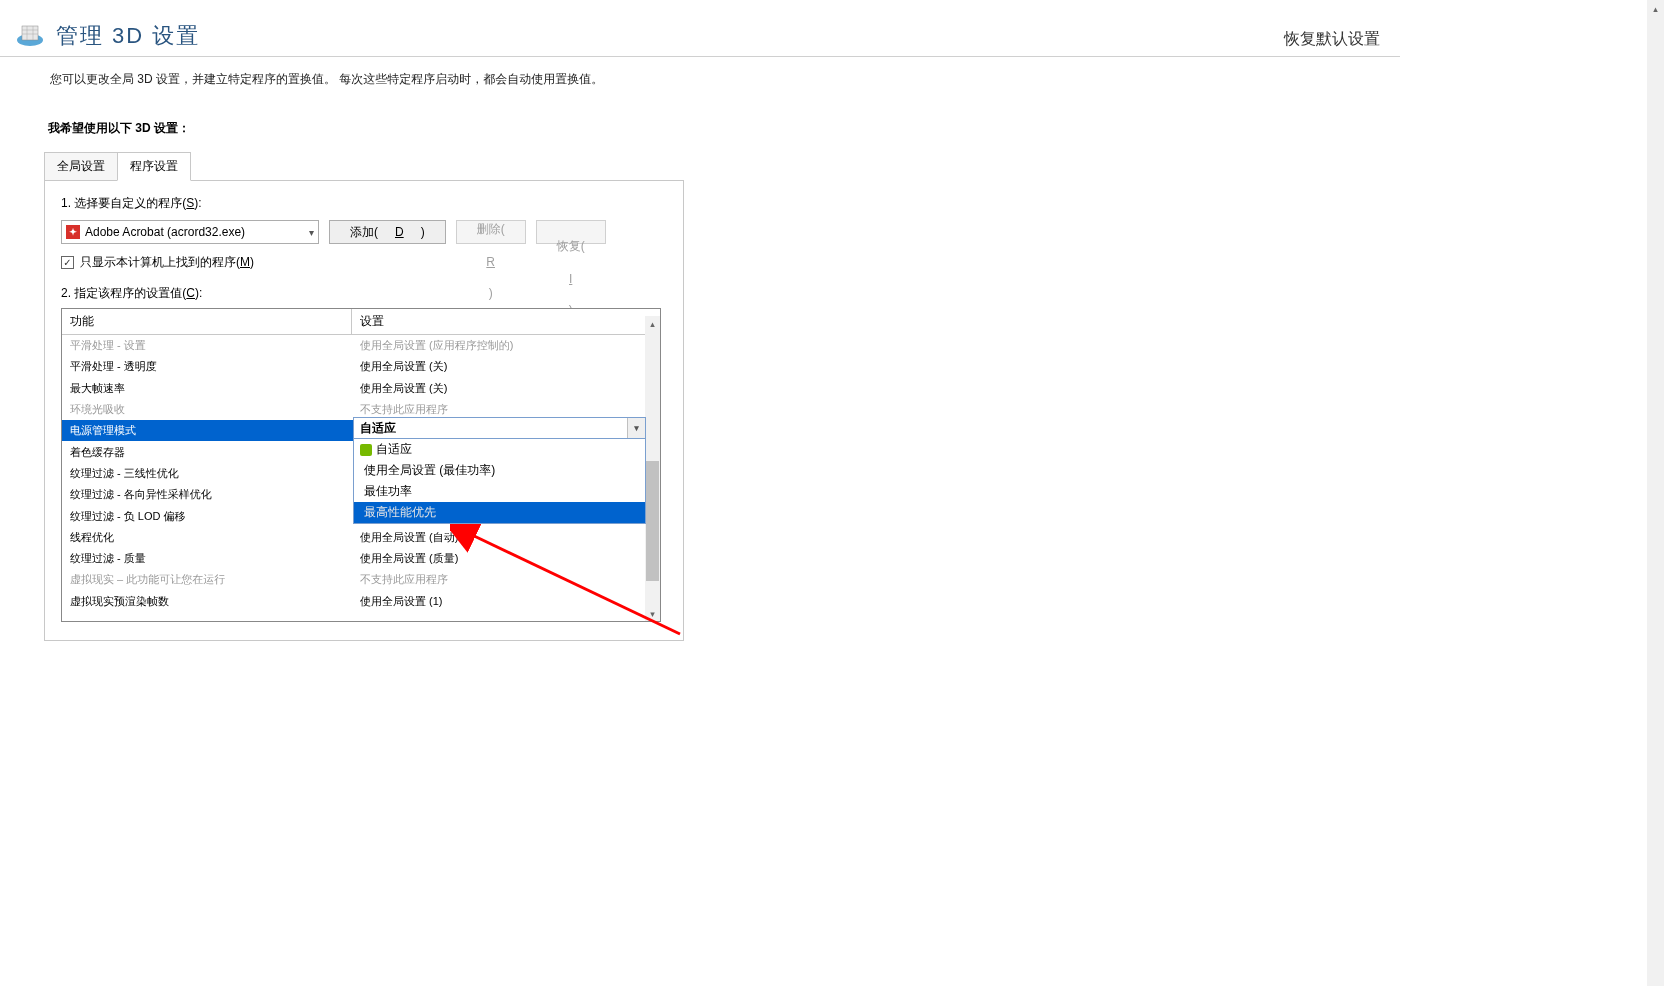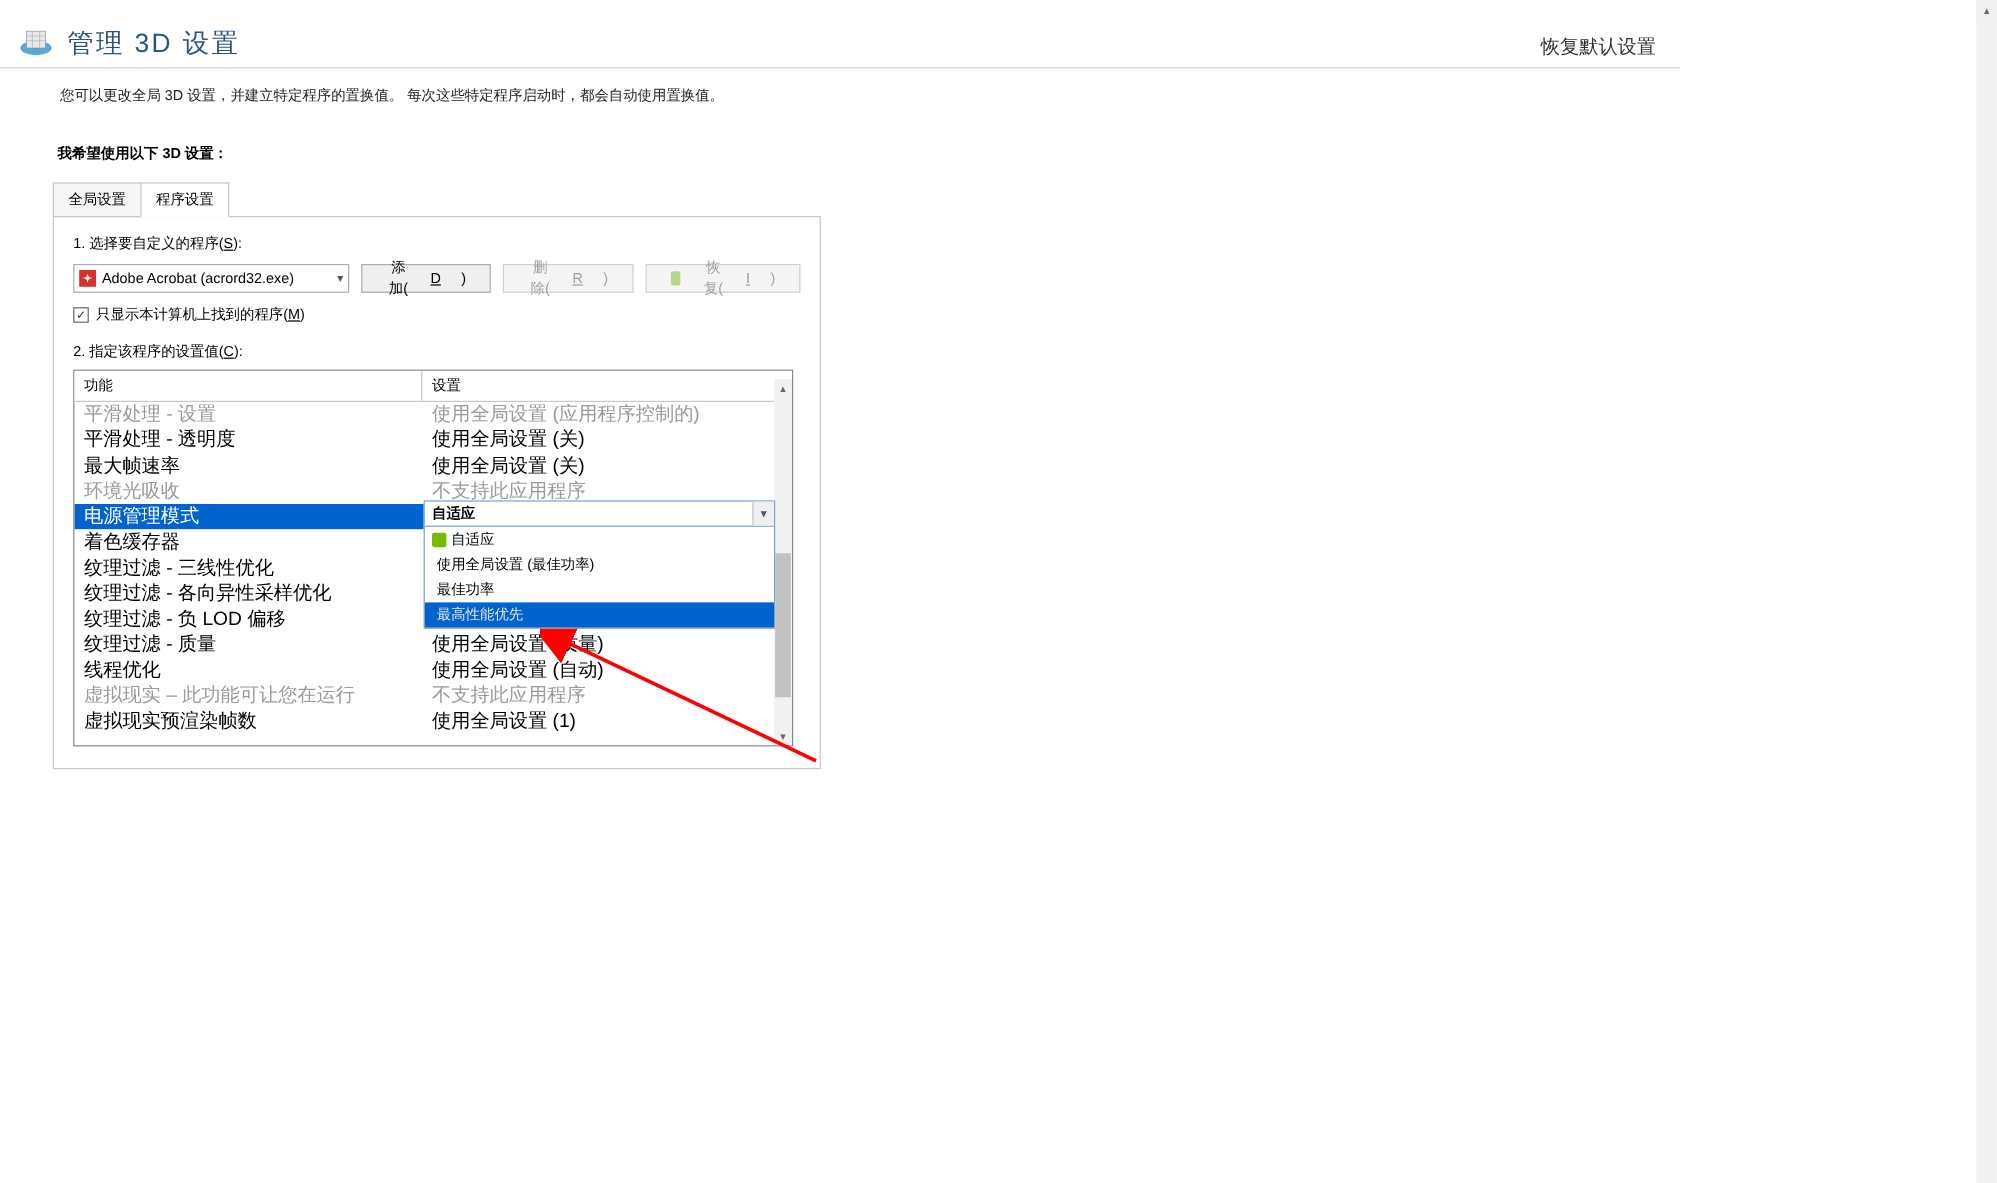--- a/index.html
+++ b/index.html
@@ -125,20 +125,21 @@
     font-size: 12px;
     display: inline-flex;
     align-items: center;
     gap: 17px;
   }
   .btn.disabled {
     color: #a0a0a0;
     border-color: #d0d0d0;
     background: #f5f5f5;
     cursor: default;
+    flex-direction: column;
   }
   .nv-icon {
     width: 12px; height: 12px;
     background: #76b900;
     border-radius: 2px;
     display: inline-block;
   }
   .nv-icon.dim { background: #b8d68b; }
   .chk-row {
     display: flex;
@@ -175,21 +176,21 @@
   }
   .tbl-h2 {
     flex: 1;
     padding: 4px 8px;
   }
   .tbl-body {
     position: relative;
   }
   .tbl-row {
     display: flex;
-    font-size: 16px;
+    font-size: 11px;
     height: 21.3px;
     align-items: center;
   }
   .tbl-row.selected {
     background: #0063ce;
     color: #fff;
   }
   .c1 { width: 290px; padding: 0 8px; }
   .c2 { flex: 1; padding: 0 8px; }
   .disabled-text { color: #9a9a9a; }
@@ -404,26 +405,26 @@
               </div>
               <div class="tbl-row">
                 <div class="c1">纹理过滤 - 各向异性采样优化</div>
                 <div class="c2"></div>
               </div>
               <div class="tbl-row">
                 <div class="c1">纹理过滤 - 负 LOD 偏移</div>
                 <div class="c2"></div>
               </div>
               <div class="tbl-row">
+                <div class="c1">线程优化</div>
+                <div class="c2">使用全局设置 (自动)</div>
+              </div>
+              <div class="tbl-row">
                 <div class="c1">纹理过滤 - 质量</div>
                 <div class="c2">使用全局设置 (质量)</div>
-              </div>
-              <div class="tbl-row">
-                <div class="c1">线程优化</div>
-                <div class="c2">使用全局设置 (自动)</div>
               </div>
               <div class="tbl-row">
                 <div class="c1 disabled-text">虚拟现实 – 此功能可让您在运行</div>
                 <div class="c2 disabled-text">不支持此应用程序</div>
               </div>
               <div class="tbl-row">
                 <div class="c1">虚拟现实预渲染帧数</div>
                 <div class="c2">使用全局设置 (1)</div>
               </div>
             </div>

